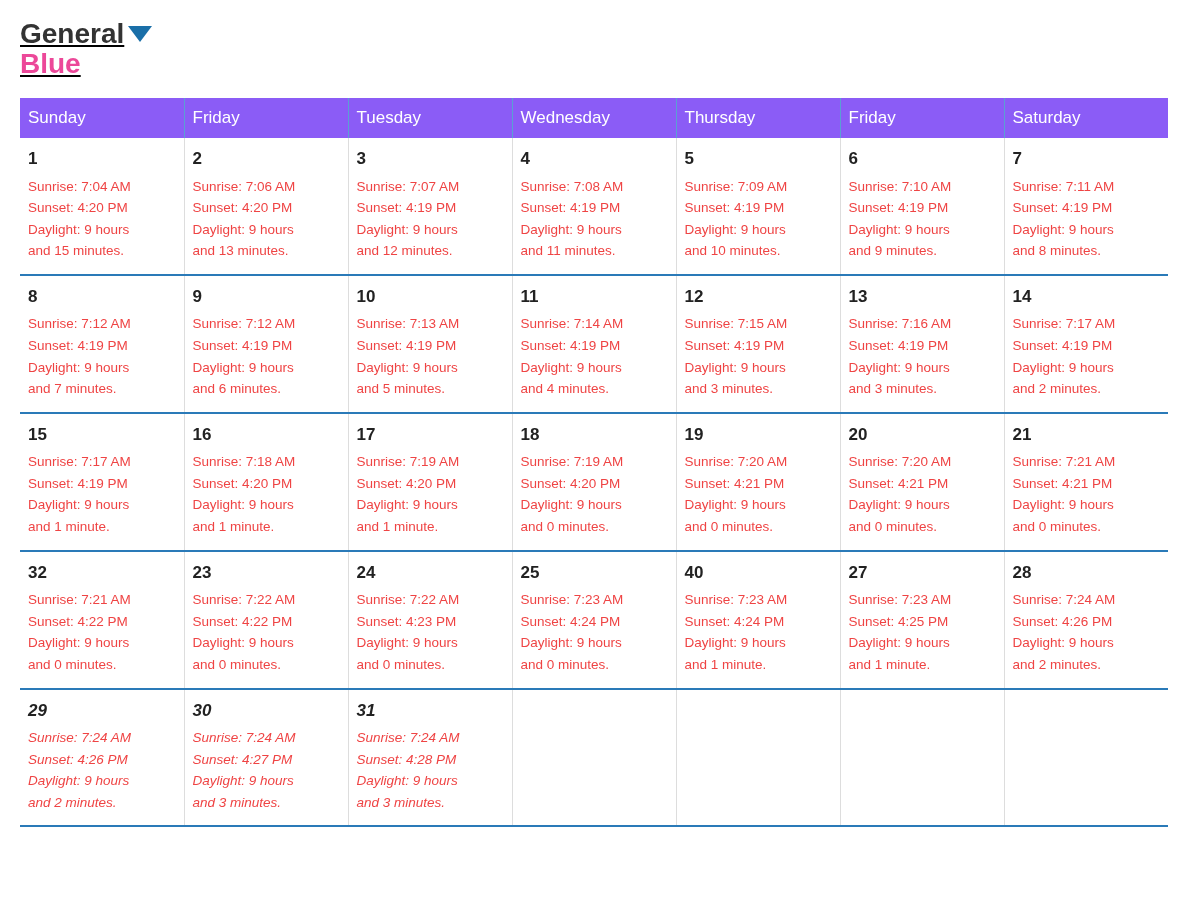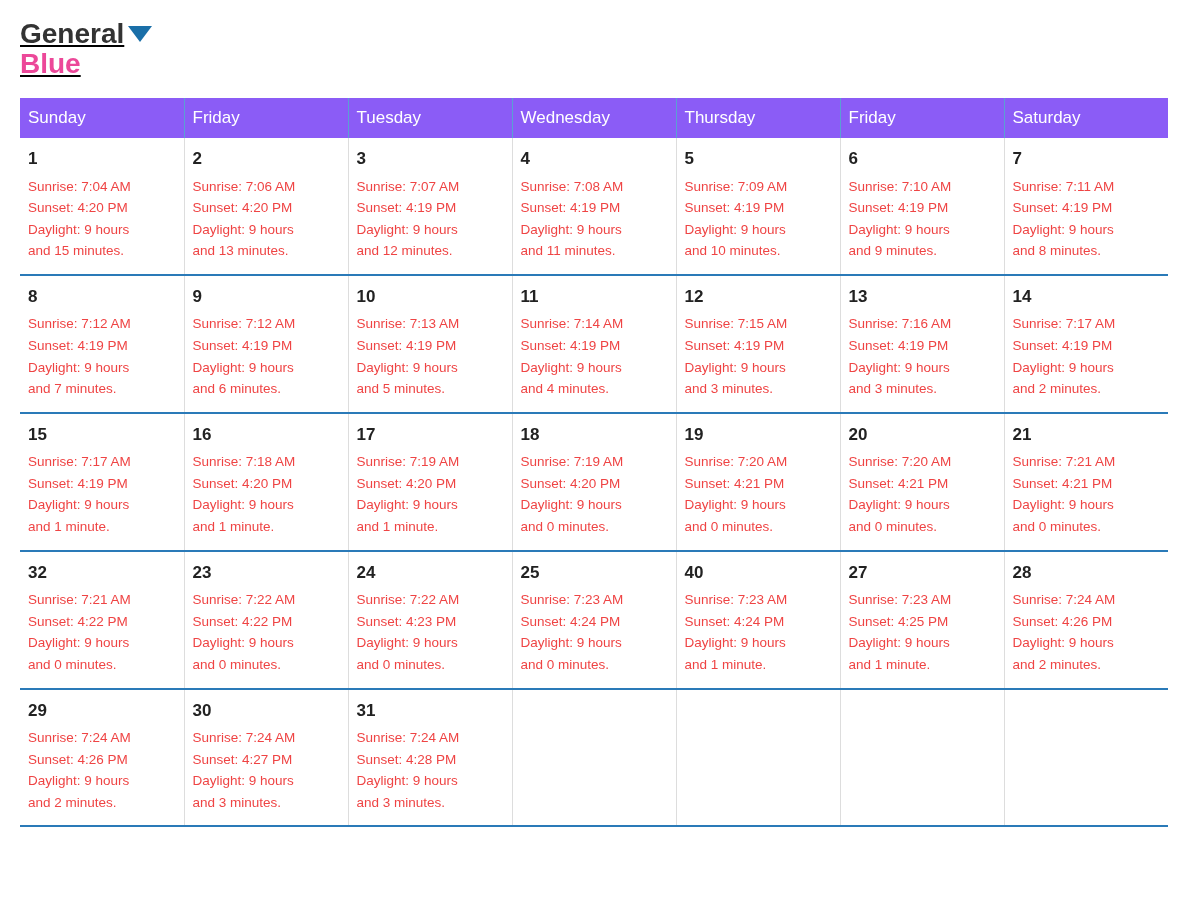--- a/index.html
+++ b/index.html
@@ -106,20 +106,21 @@
     .day-info {
       font-size: 13.5px;
       color: #ef4444;
       line-height: 1.6;
     }
     .empty-cell {
       background: #fff;
     }
     tbody tr:last-child {
       border-bottom: 2px solid #2a7ab8;
+      font-style: italic;
     }
   </style>
 </head>
 <body>
 
 <div class="header">
   <div class="logo">
     <div class="logo-row">
       <span class="logo-general">General</span>
       <span class="logo-arrow"></span>

